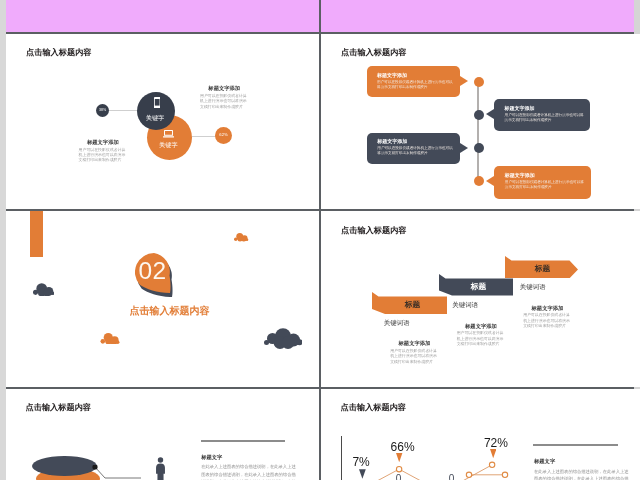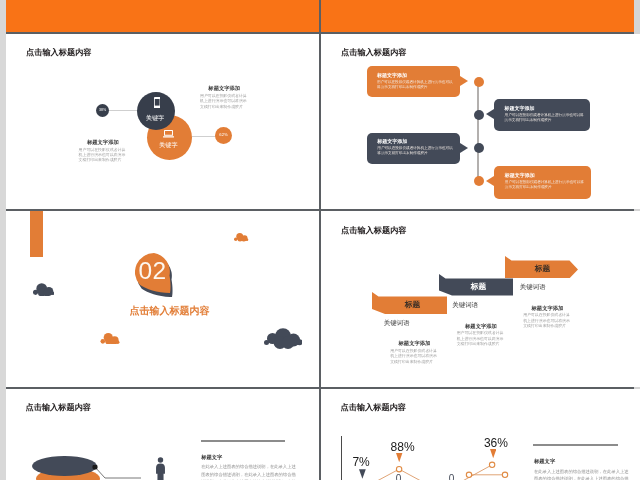--- a/index.html
+++ b/index.html
@@ -1,17 +1,17 @@
 <!DOCTYPE html>
 <html><head>
 <meta charset="utf-8">
 <style>
   html,body{margin:0;padding:0;}
   body{width:640px;height:480px;background:#fff;font-family:"Liberation Sans",sans-serif;overflow:hidden;}
-  .page{position:relative;width:640px;height:480px;background:#f97316;}
+  .page{position:relative;width:640px;height:480px;background:#f0abfc;}
   .leftstrip{position:absolute;left:0;top:0;width:6px;height:480px;background:#d8d8d8;}
   .rightstrip{position:absolute;right:0;top:0;width:6px;height:480px;background:#d5d5d5;}
   .hline{position:absolute;left:6px;width:628px;height:2px;background:#5b5f63;}
   .vline{position:absolute;top:0;width:2px;height:480px;background:#5b5f63;}
   .slide{position:absolute;overflow:hidden;background:#fff;}
   .stitle{position:absolute;font-weight:bold;color:#242021;}
   .circ{position:absolute;border-radius:50%;}
   .lbl{position:absolute;color:#fff;text-align:center;}
   .hl{position:absolute;background:#cfcfcf;height:1px;}
   .ttl{position:absolute;font-weight:bold;color:#3a3a3a;}
@@ -204,25 +204,25 @@
     </div>
   </div>
 
   <div class="slide" style="left:321px;top:388.6px;width:319px;height:91.4px;">
     <div class="stitle" style="left:19.5px;top:13.5px;font-size:8.2px;">点击输入标题内容</div>
     <div style="position:absolute;left:19.5px;top:47.3px;width:1.1px;height:44.1px;background:#4a4a4a;"></div>
     <div class="pctlab" style="left:31.4px;top:66.2px;">7%</div>
     <svg style="position:absolute;left:38.3px;top:80.1px;" width="6.8" height="10" viewBox="0 0 14 20">
       <path d="M0 0 L14 0 L7 20 Z" fill="#434a58"></path>
     </svg>
-    <div class="pctlab" style="left:69.6px;top:51.6px;">88%</div>
+    <div class="pctlab" style="left:69.6px;top:51.6px;">66%</div>
     <svg style="position:absolute;left:75.3px;top:64.4px;" width="6.4" height="9.2" viewBox="0 0 14 20">
       <path d="M0 0 L14 0 L7 20 Z" fill="#e27d36"></path>
     </svg>
-    <div class="pctlab" style="left:162.9px;top:47.9px;">36%</div>
+    <div class="pctlab" style="left:162.9px;top:47.9px;">72%</div>
     <svg style="position:absolute;left:169.1px;top:60.9px;" width="6.4" height="9.2" viewBox="0 0 14 20">
       <path d="M0 0 L14 0 L7 20 Z" fill="#e27d36"></path>
     </svg>
     <svg style="position:absolute;left:24px;top:68px;" width="240" height="24" viewBox="0 0 240 24">
       <polyline points="32,24 54.1,12.15 76,24" fill="none" stroke="#dd9a66" stroke-width="0.9"></polyline>
       <polyline points="124,17.8 160,17.8" fill="none" stroke="#dd9a66" stroke-width="0.9"></polyline>
       <polyline points="117.5,24 147.1,7.8" fill="none" stroke="#dd9a66" stroke-width="0.9"></polyline>
       <circle cx="54.1" cy="12.15" r="2.7" fill="#ffffff" stroke="#e08b44" stroke-width="1.1"></circle>
       <circle cx="124" cy="17.8" r="2.7" fill="#ffffff" stroke="#e08b44" stroke-width="1.1"></circle>
       <circle cx="147.1" cy="7.8" r="2.7" fill="#ffffff" stroke="#e08b44" stroke-width="1.1"></circle>

